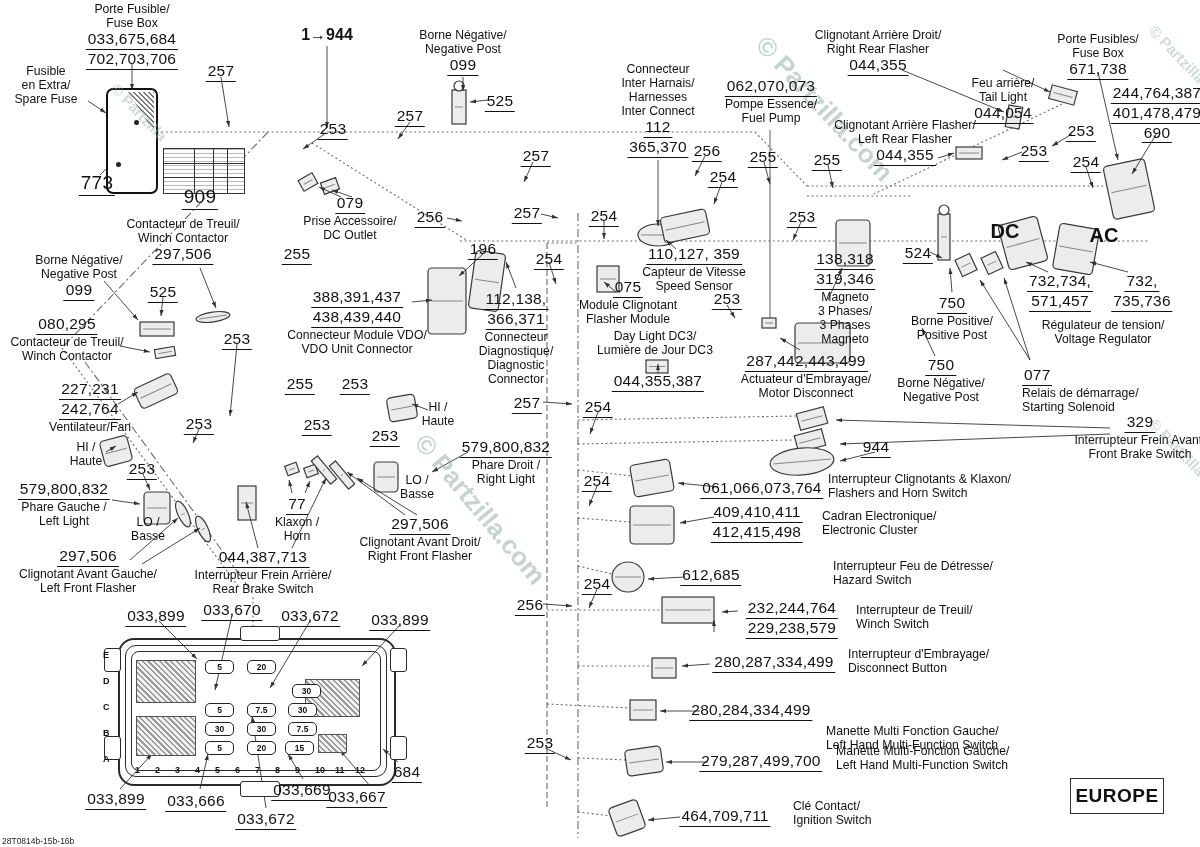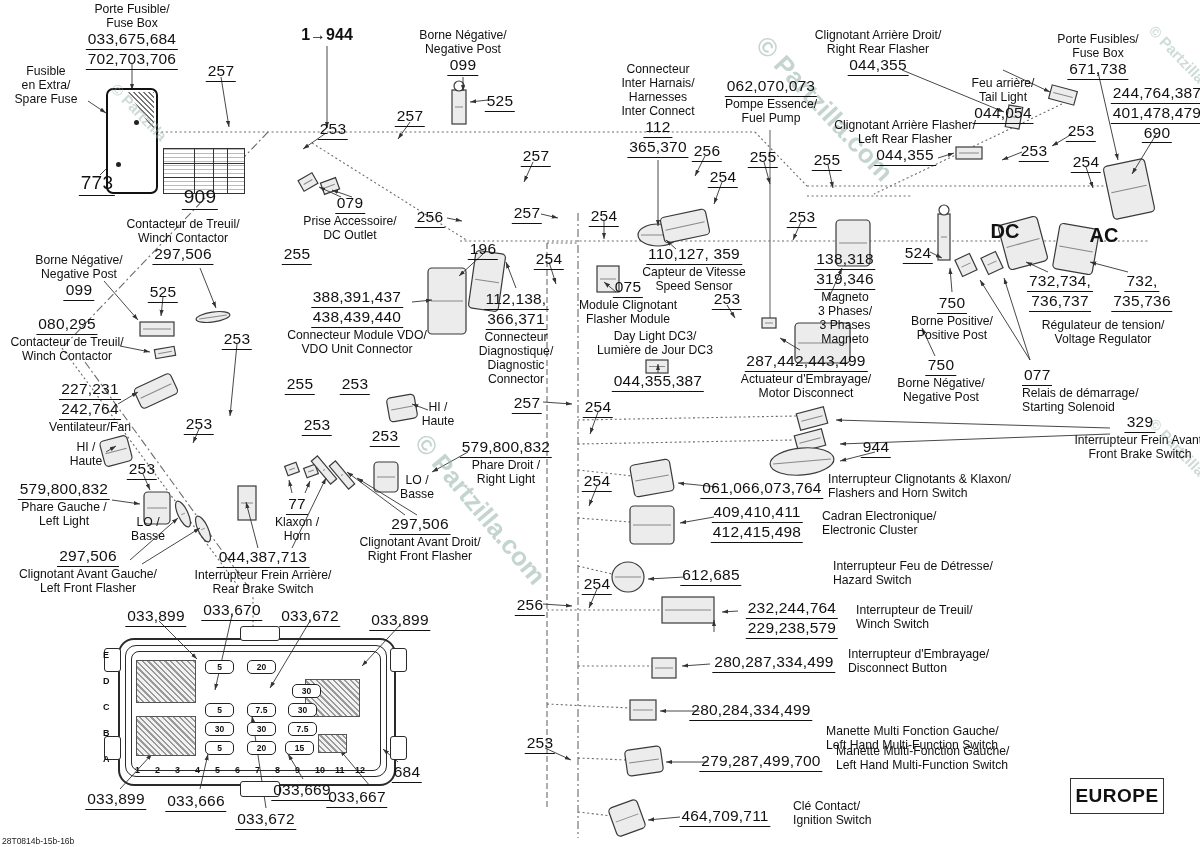--- a/index.html
+++ b/index.html
@@ -574,21 +574,21 @@
       <div class="lbl">Motor Disconnect</div>
     </div>
     <div class="callout xl" style="left: 1005px; top: 220px; transform: translateX(-50%);">
       <div class="plain">DC</div>
     </div>
     <div class="callout xl" style="left: 1104px; top: 224px; transform: translateX(-50%);">
       <div class="plain">AC</div>
     </div>
     <div class="callout" style="left: 1060px; top: 272px; transform: translateX(-50%);">
       <div class="pn"><span>732,734,</span></div>
-      <div class="pn"><span>736,737</span></div>
+      <div class="pn"><span>571,457</span></div>
     </div>
     <div class="callout" style="left: 1142px; top: 272px; transform: translateX(-50%);">
       <div class="pn"><span>732,</span></div>
       <div class="pn"><span>735,736</span></div>
     </div>
     <div class="callout" style="left: 1103px; top: 318px; transform: translateX(-50%);">
       <div class="lbl">Régulateur de tension/</div>
       <div class="lbl">Voltage Regulator</div>
     </div>
     <div class="callout al" style="left: 1022px; top: 366px;">

